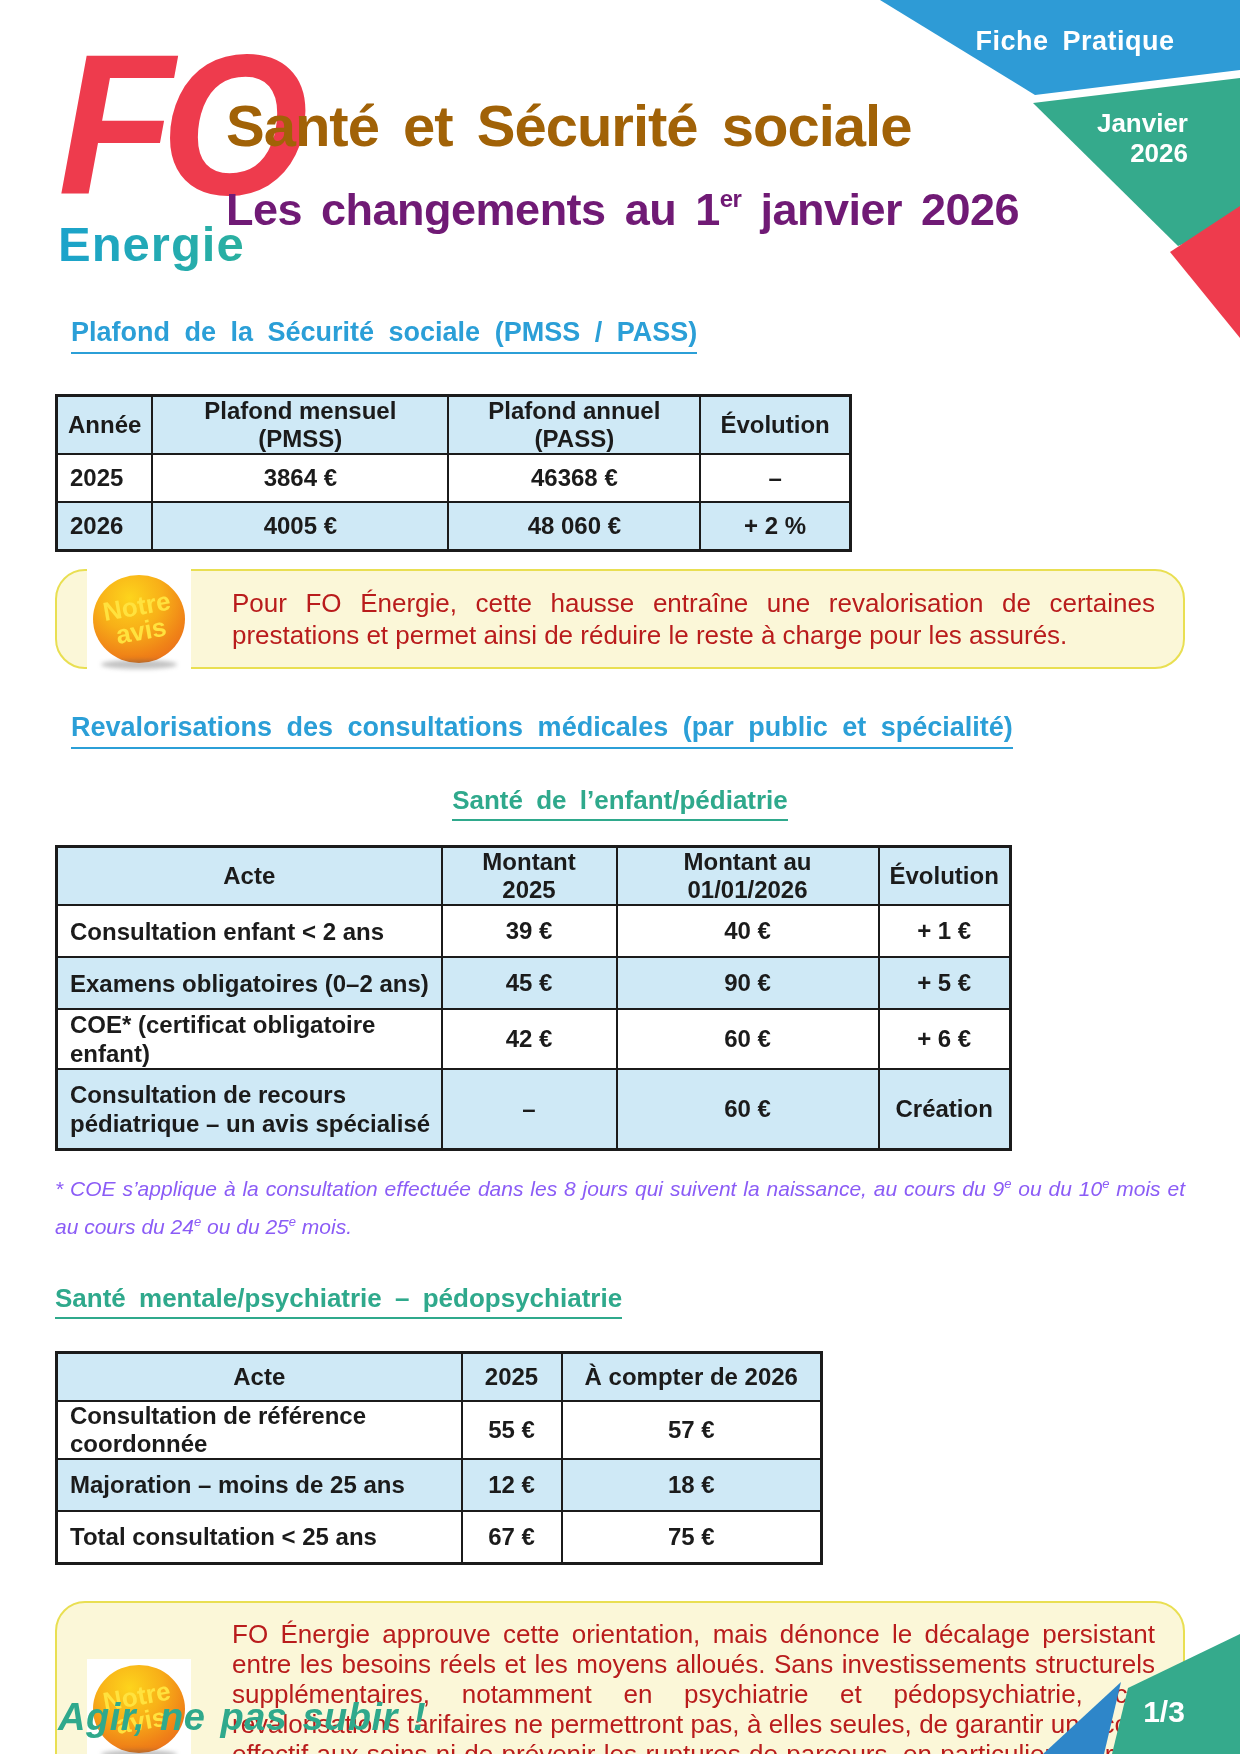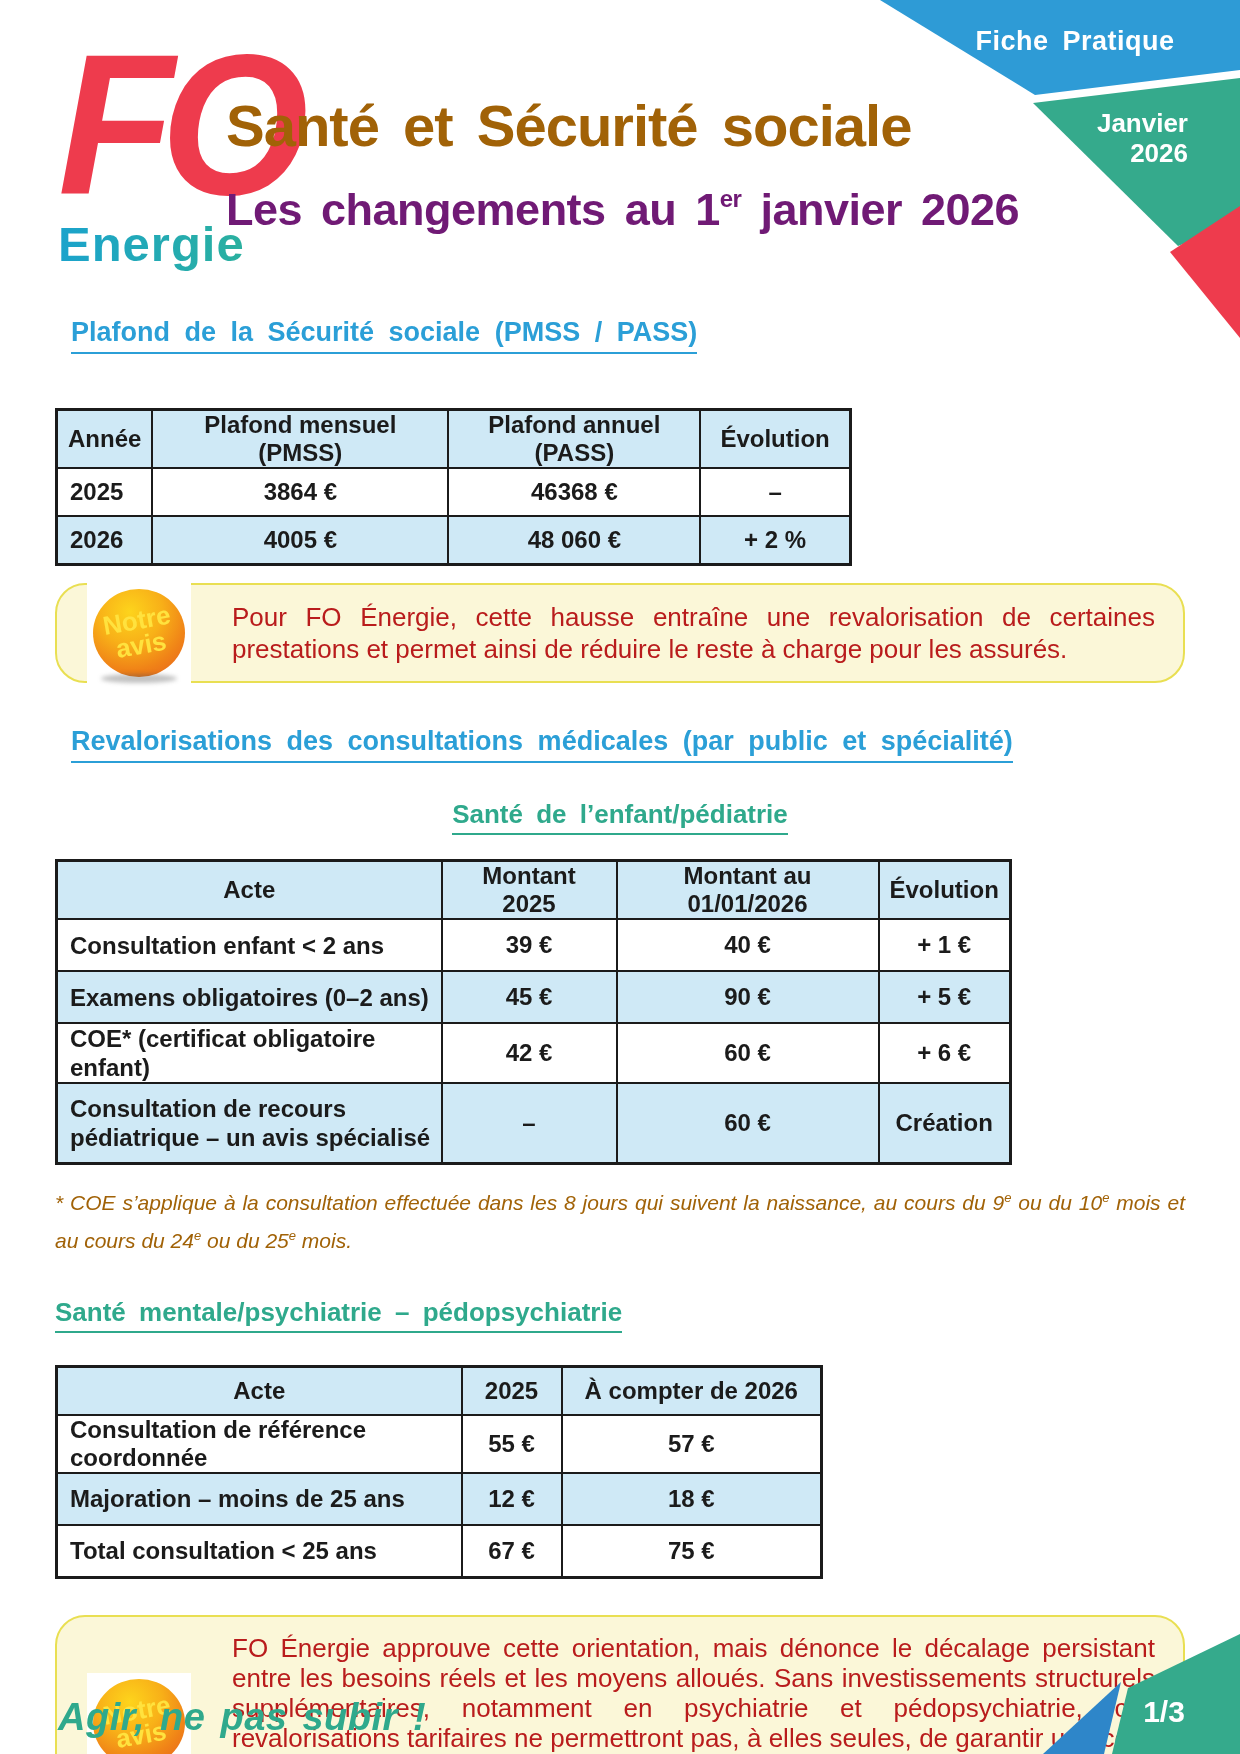--- a/index.html
+++ b/index.html
@@ -48,21 +48,21 @@
     display:inline-block;margin:0;font-size:26px;font-weight:bold;color:#2fa98c;
     word-spacing:6px;border-bottom:2px solid #2fa98c;padding-bottom:5px;line-height:27px;
   }
   .mt-h1{margin-top:10px;}
   table{border-collapse:collapse;border:3px solid #1b1b1b;}
   td,th{border:2px solid #1b1b1b;font-size:24px;font-weight:bold;color:#1b1b1b;padding:0 10px;}
   th{background:#cfe9f6;text-align:center;height:44px;}
   td{text-align:center;}
   td.c-left{text-align:left;padding-left:12px;}
   tr.r-blue td{background:#cfe9f6;}
-  .t1{margin-top:38px;}
+  .t1{margin-top:24px;}
   .t1 td{height:46px;}
   .t2{margin-top:24px;}
   .t2 td{height:50px;}
   .t2 tr.tall td{height:78px;}
   .t2 td.c-left{line-height:29px;}
   .t3{margin-top:32px;}
   .t3 td{height:50px;}
   .t3 th{height:46px;}
   
   .avis-box{
@@ -72,21 +72,21 @@
   .avis-box .avis-text{
     font-size:26px;color:#b91c1c;text-align:justify;
   }
   .box-1{margin-top:17px;min-height:97px;}
   .box-1 .avis-text{line-height:32px;}
   .box-2{margin-top:36px;}
   .box-2 .avis-text{line-height:30px;}
   .h2-2{margin-top:28px;}
   .h3-1{margin-top:22px;text-align:center;}
   .footnote{
-    margin-top:16px;font-size:21px;font-style:italic;color:#a16207;
+    margin-top:16px;font-size:21px;font-style:italic;color:#8b5cf6;
     line-height:33px;text-align:justify;width:1130px;
   }
   .footnote sup{font-size:13px;vertical-align:8px;}
   .h3-2{margin-top:42px;}
   
   .avis-badge{
     position:absolute;left:30px;top:50%;transform:translateY(-50%);
     width:104px;height:100px;background:#ffffff;display:flex;align-items:center;justify-content:center;
   }
   .ball{

